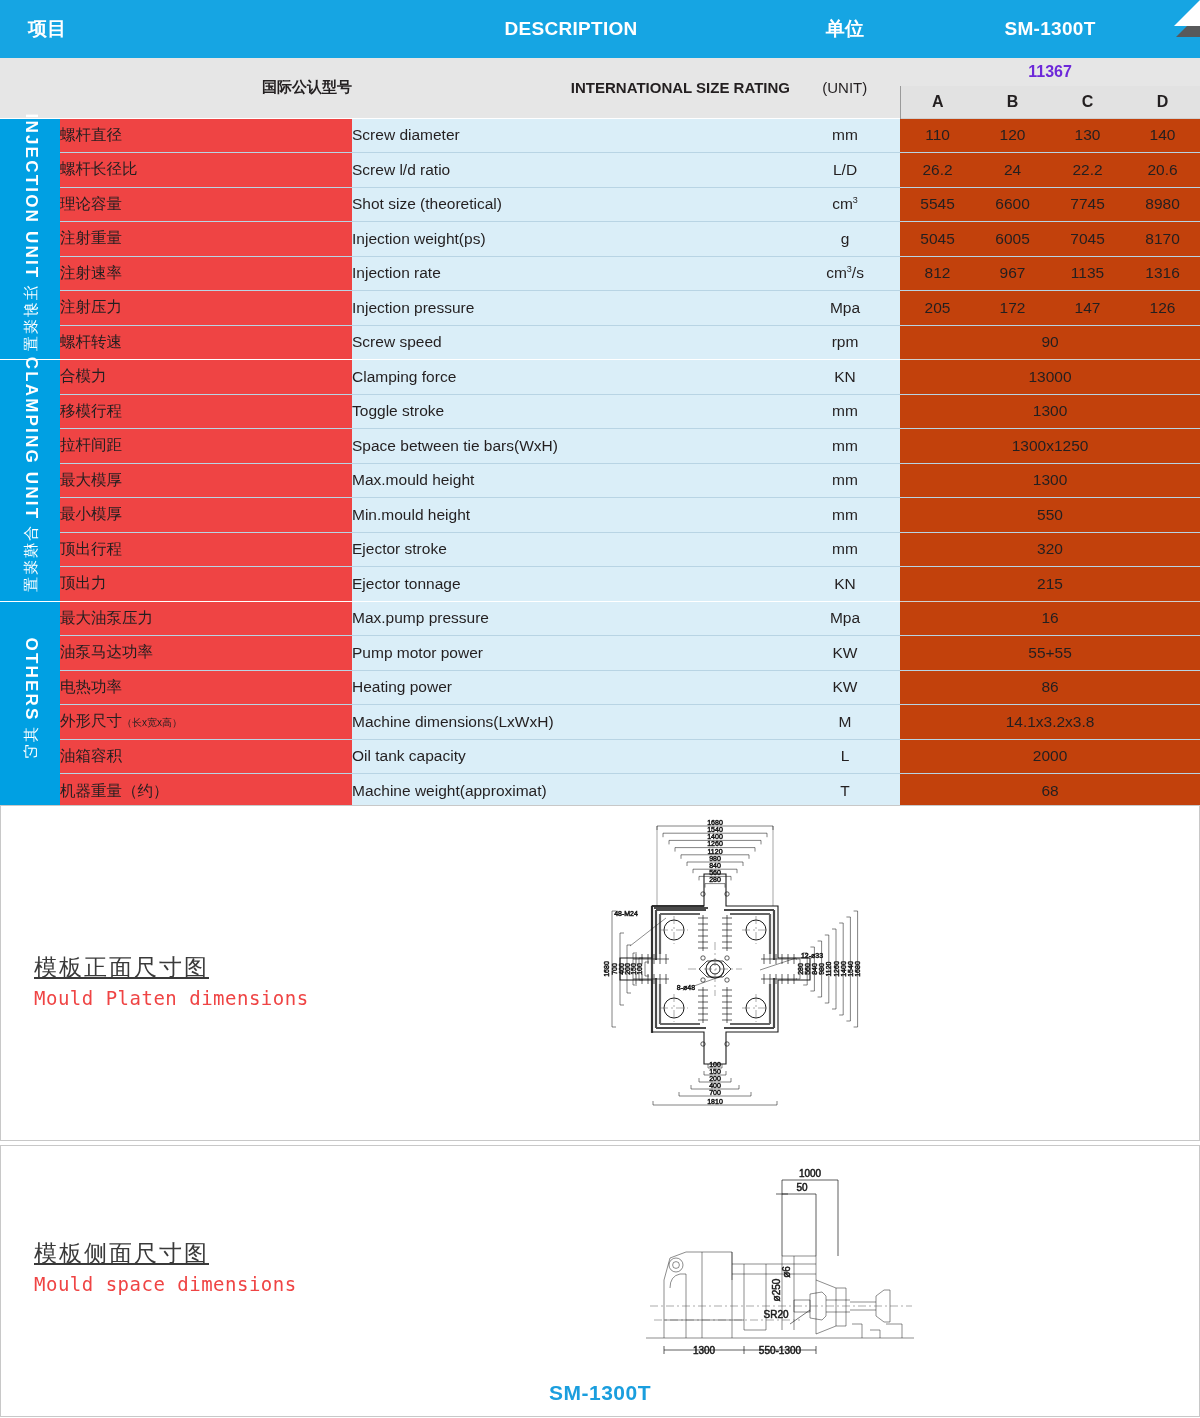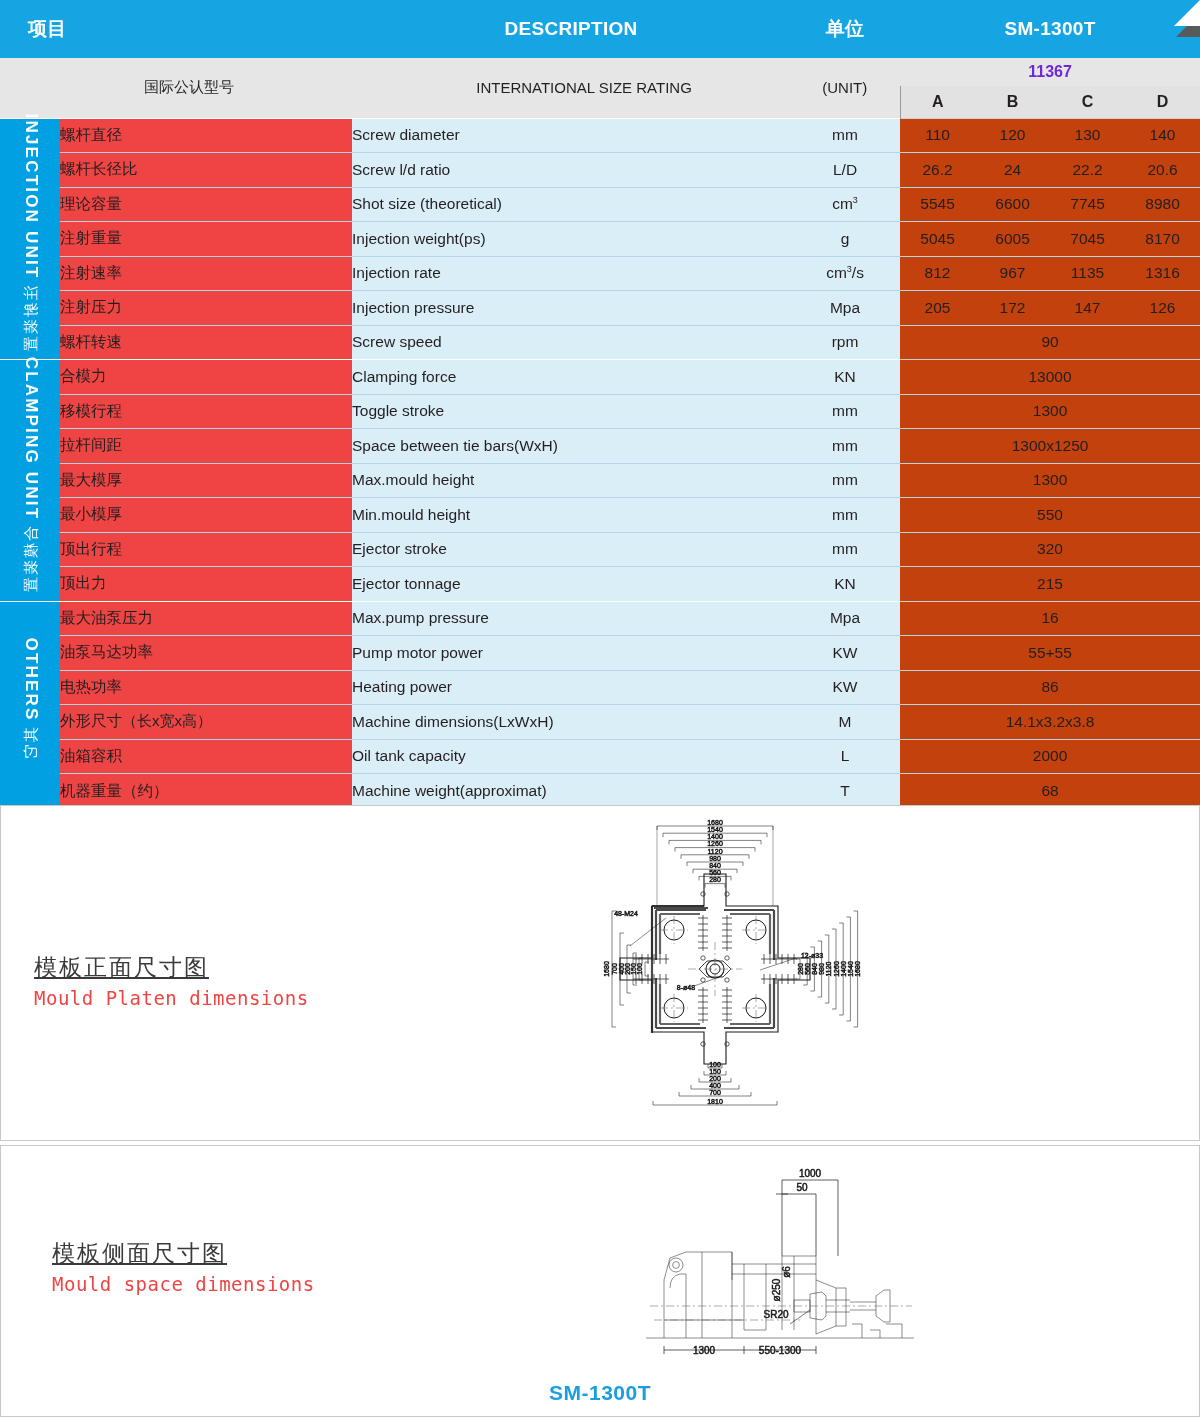--- a/index.html
+++ b/index.html
@@ -39,21 +39,21 @@
     letter-spacing: .3px;
   }
   .hdr-blue.left { text-align: left; padding-left: 28px; }
   .hdr-gray {
     background: #e6e6e6;
     color: #231f20;
     text-align: center;
     font-size: 15px;
     height: 60px;
   }
-  .hdr-gray.left { text-align: center; padding-left: 26px; }
+  .hdr-gray.left { text-align: right; padding-left: 26px; font-weight: bold; }
   .hdr-model {
     background: #e6e6e6;
     color: #6d28d9;
     text-align: center;
     font-size: 16px;
     font-weight: bold;
     height: 28px;
   }
   .hdr-abcd {
     background: #e2e2e2;
@@ -72,21 +72,21 @@
     border-top: 1px solid #b8d4e4;
     font-size: 15.5px;
   }
   .row.sect-first td { border-top: 1px solid #ffffff; }
   .cell-cn {
     background: #ef4444;
     padding-left: 28px;
     color: #231f20;
     border-right: 1px solid #c3dced;
   }
-  .cell-cn .sub { font-size: 15px; }
+  .cell-cn .sub { font-size: 10px; }
   .cell-en {
     background: #daeef8;
     padding-left: 26px;
     color: #231f20;
     border-right: 1px solid #c3dced;
   }
   .cell-unit {
     background: #daeef8;
     text-align: center;
     color: #231f20;
@@ -176,21 +176,21 @@
     text-decoration: underline;
   }
   .caption .en {
     font-size: 19px;
     font-family: "DejaVu Sans Mono", "Liberation Mono", monospace;
     letter-spacing: .5px;
     color: #ef4444;
     margin-top: 4px;
   }
   #cap-platen { top: 952px; }
-  #cap-side   { top: 1238px; margin-left: 18px; }
+  #cap-side   { top: 1238px; }
 
   .model-tag {
     position: absolute;
     left: 0; width: 1200px;
     top: 1381px;
     text-align: center;
     font-size: 21px;
     font-weight: bold;
     color: #1a9ede;
     letter-spacing: .5px;

